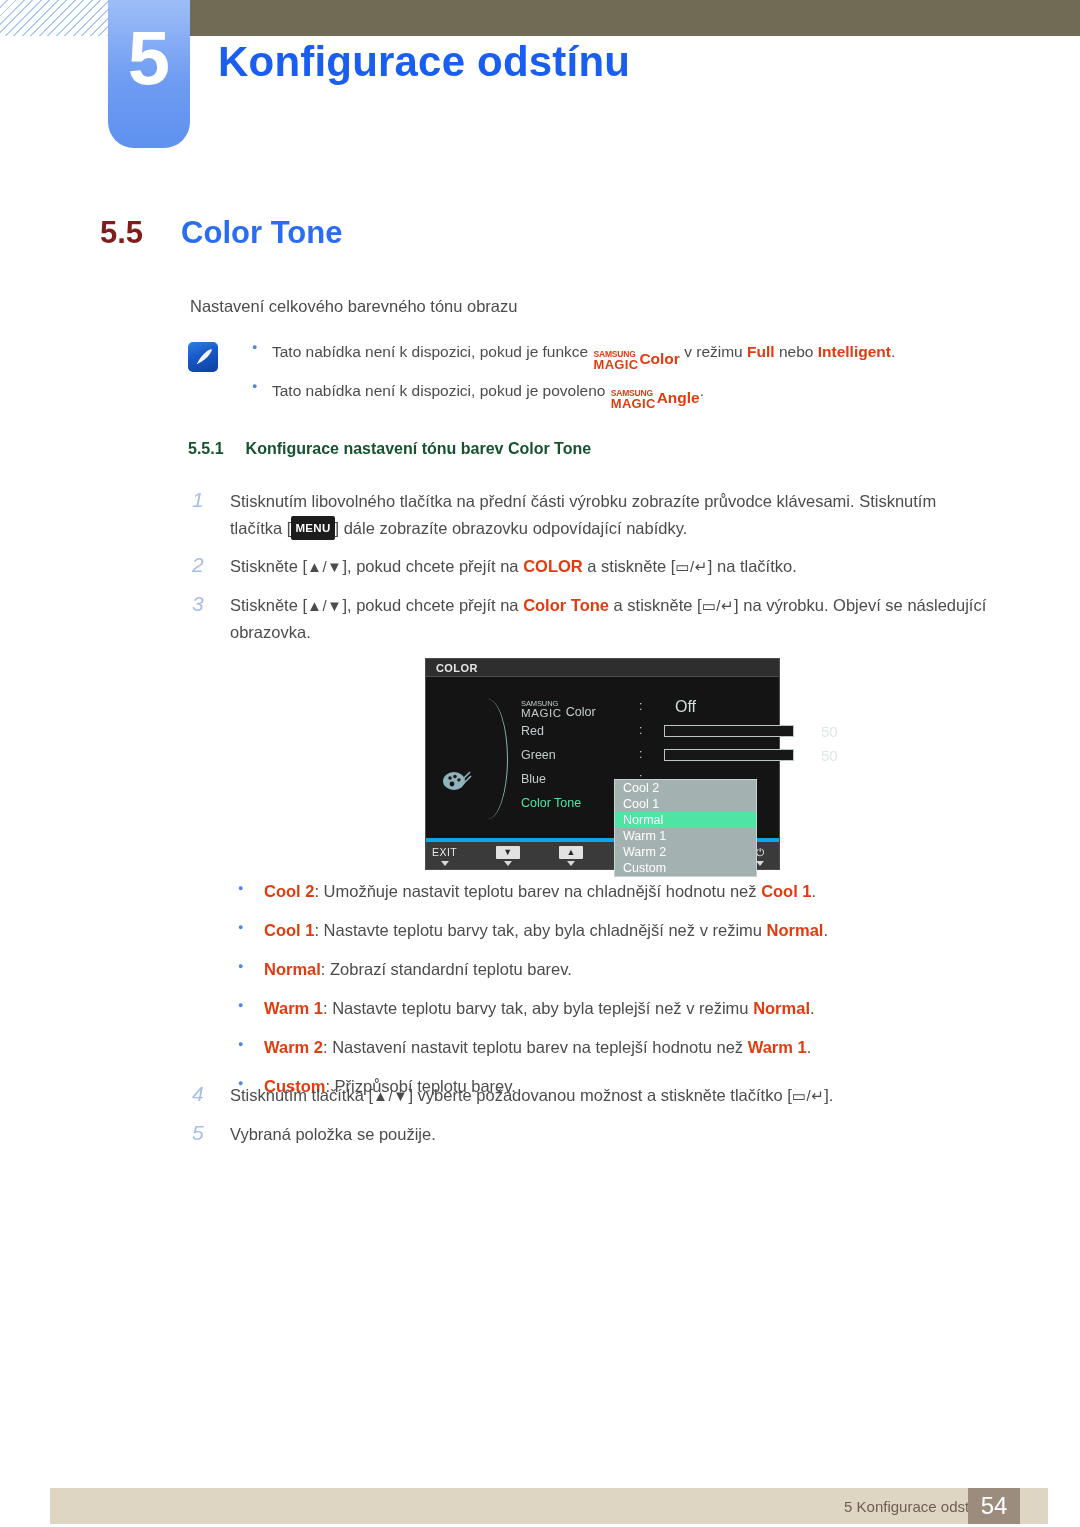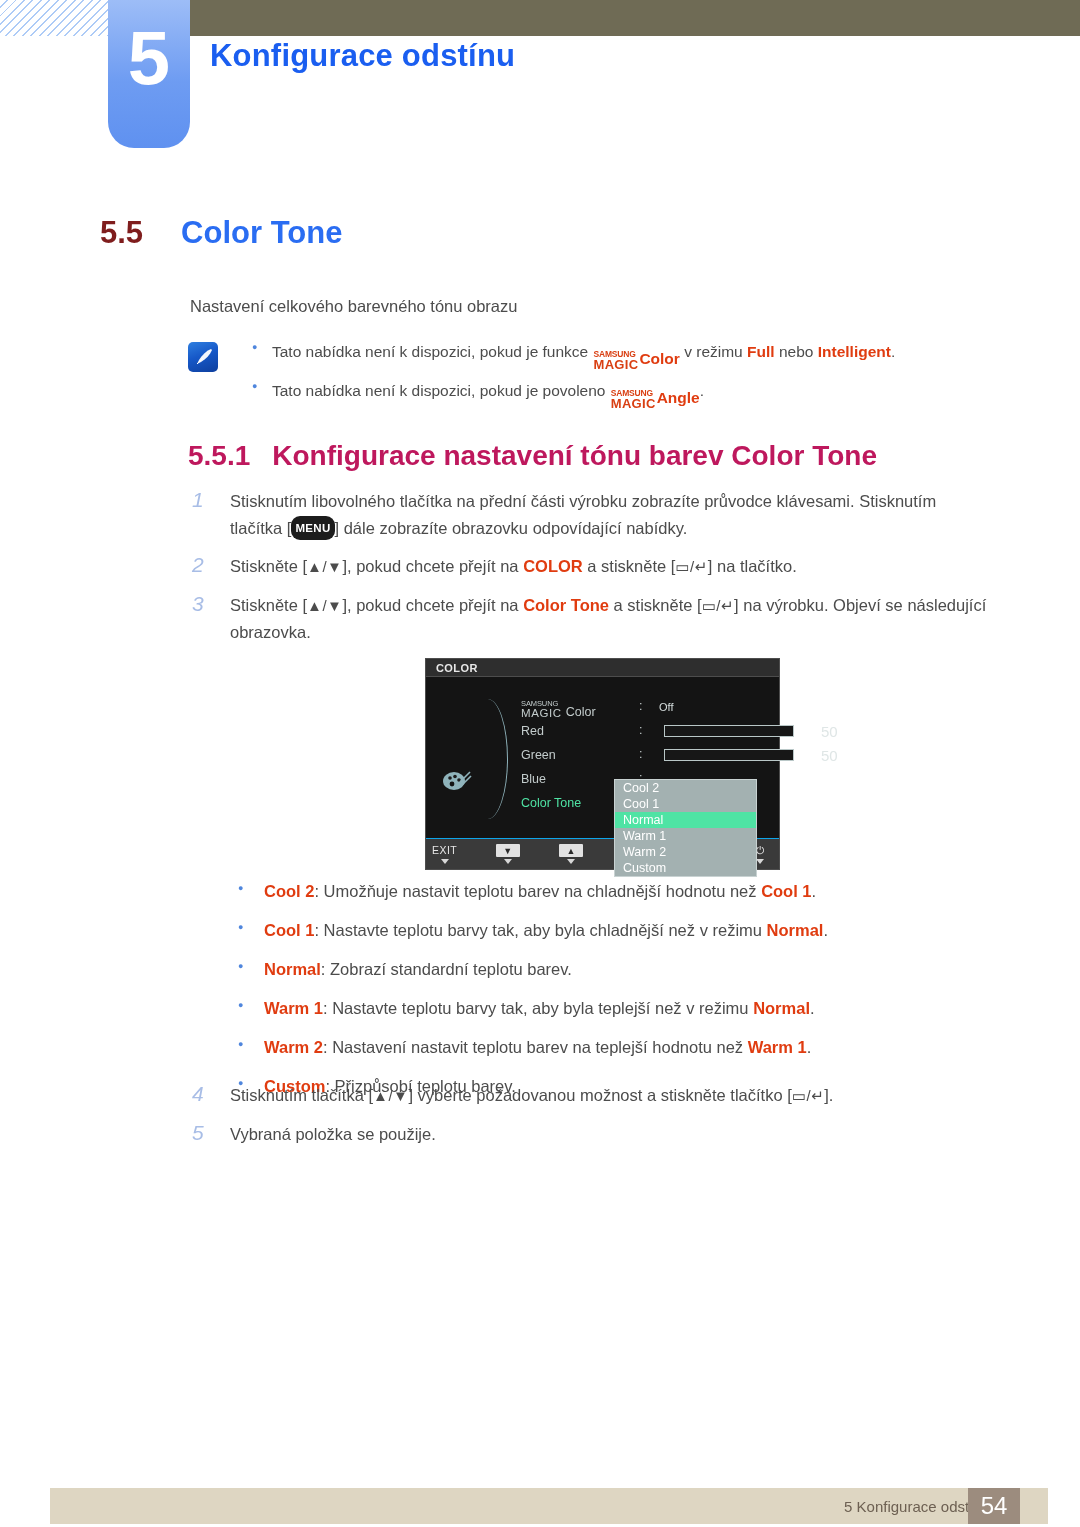--- a/index.html
+++ b/index.html
@@ -26,22 +26,22 @@
   }
   .chap-badge {
     position: absolute; left: 108px; top: 0; width: 82px; height: 148px;
     background: linear-gradient(180deg, #9dbdf7 0%, #6e9cf2 55%, #5f91f0 100%);
     border-bottom-left-radius: 26px; border-bottom-right-radius: 26px;
     color: #ffffff; font-size: 76px; font-weight: 700;
     display: flex; align-items: center; justify-content: center;
     line-height: 1; padding-bottom: 32px;
   }
   .chap-title {
-    position: absolute; left: 210px; top: 38px;
-    font-size: 31px; font-weight: 700; color: #1a5ef0; letter-spacing: .2px;
+    position: absolute; left: 218px; top: 38px;
+    font-size: 42px; font-weight: 700; color: #1a5ef0; letter-spacing: .2px;
   }
 
   
   .sec-head {
     position: absolute; left: 100px; top: 215px;
     display: flex; align-items: baseline; gap: 38px;
     color: #2a6df2; font-size: 31px; font-weight: 700;
   }
   .sec-num { font-size: 31px; font-weight: 700; color: #7f1d1d; }
 
@@ -78,36 +78,36 @@
   }
   .magic .s { display:block; font-size: 8.5px; letter-spacing: -0.2px; }
   .magic .m { display:block; font-size: 13px; letter-spacing: 0.3px; }
   .magic-wrap { display: inline-flex; align-items: flex-end; }
   .r { color: #e03c10; font-weight: 700; }
 
   
   .sub-head {
     position: absolute; left: 188px; top: 440px;
     display: flex; align-items: flex-start; gap: 22px;
-    color: #be185d; font-size: 28px; font-weight: 700;
+    color: #14532d; font-size: 16px; font-weight: 700;
   }
 
   
   .steps { position: absolute; left: 188px; top: 488px; width: 800px; }
   .step { position: relative; padding-left: 42px; margin-bottom: 12px; }
   .step-num {
     position: absolute; left: 4px; top: 0;
     font-size: 21px; color: #a8bde6; font-style: italic; font-weight: 400;
   }
   .step-txt { font-size: 16.5px; color: #4c4c4c; line-height: 1.62; }
 
   .kbd {
     display: inline-block; background: #1c1c1c; color: #fff;
     font-size: 11.5px; font-weight: 700; padding: 3px 4px;
-    border-radius: 9px; vertical-align: 2px; letter-spacing: .3px;
+    border-radius: 2px; vertical-align: 2px; letter-spacing: .3px;
   }
   .gl { font-size: 15px; letter-spacing: .5px; }
 
   
   .osd {
     position: absolute; left: 425px; top: 658px; width: 355px; height: 212px;
     background: #141414; border: 1px solid #4d4d4d;
   }
   .osd-title {
     height: 18px; background: #2e2e2e;
@@ -120,21 +120,21 @@
     position: absolute; left: 48px; top: 22px; width: 34px; height: 120px;
     border-right: 1.4px solid #8fb3bb;
     border-radius: 0 60% 60% 0 / 0 50% 50% 0;
   }
   .osd-palette { position: absolute; left: 16px; top: 92px; width: 30px; height: 26px; }
   .osd-rows { position: absolute; left: 95px; top: 18px; width: 100%; }
   .osd-row { position: relative; height: 24px; display: flex; align-items: center; }
   .osd-lbl { width: 115px; font-size: 12.5px; color: #c3cccc; }
   .osd-lbl.active { color: #4fe3a4; }
   .osd-colon { position: absolute; left: 118px; top: 4px; font-size: 12.5px; color: #c3cccc; }
-  .osd-val { position: absolute; left: 138px; font-size: 11px; color: #d6dede; }
+  .osd-val { position: absolute; left: 154px; font-size: 16px; color: #d6dede; }
   .osd-magic {
     display:inline-flex; align-items: flex-end; color: #c3cccc; line-height: .9;
   }
   .osd-magic .s { display:block; font-size: 7.5px; letter-spacing:-.1px; }
   .osd-magic .m { display:block; font-size: 11.5px; letter-spacing:.6px; }
 
   .bar {
     position: absolute; left: 143px; top: 6px; width: 130px; height: 12px;
     background: #171717; border: 1px solid #b9c7c7;
   }
@@ -146,21 +146,21 @@
     background: #a3b1b1; border: 1px solid #c8d2d2; z-index: 5;
   }
   .dd-item {
     font-size: 12.5px; color: #ffffff; padding: 0 0 0 8px;
     height: 16px; line-height: 16px;
   }
   .dd-item.sel { background: #4fe3a4; color: #ffffff; }
 
   .osd-foot {
     position: absolute; left: 0; bottom: 0; width: 100%; height: 31px;
-    background: #3a3a3a; border-top: 1px solid #0ea5e9;
+    background: #3a3a3a; border-top: 4px solid #0ea5e9;
     display: flex; align-items: center; justify-content: center; gap: 26px;
   }
   .fbtn {
     width: 46px; display: flex; flex-direction: column;
     align-items: center; gap: 2px;
   }
   .fbtn .cap { color: #e6e6e6; font-size: 10.5px; letter-spacing: .4px; height: 13px; }
   .fbtn .cap.dim { color: #a8a8a8; }
   .fbtn .box {
     width: 24px; height: 13px; background: #e2e2e2; color: #2a2a2a;

